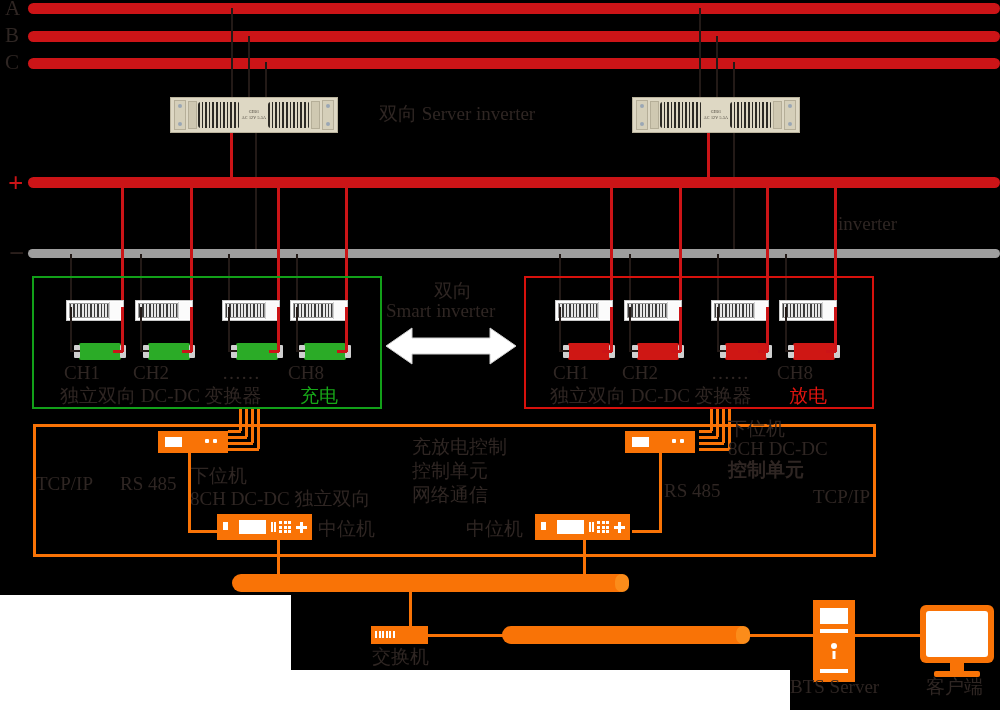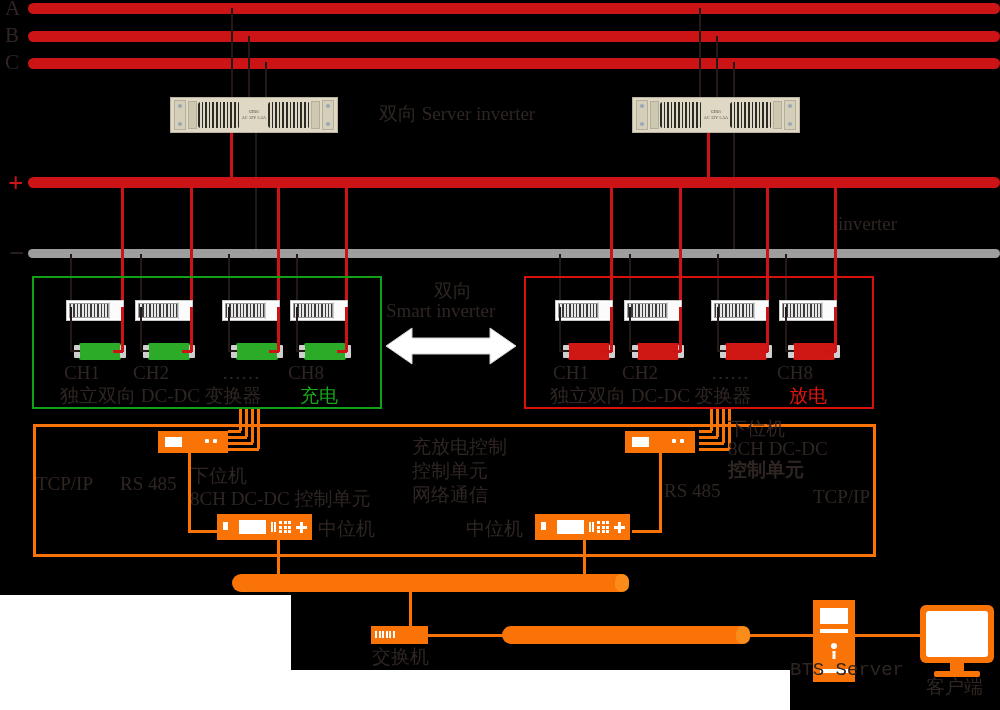--- a/index.html
+++ b/index.html
@@ -335,21 +335,21 @@
 
   <div class="dev" style="left:158px;top:431px;width:70px;height:22px;">
     <div class="w" style="left:7px;top:6px;width:17px;height:10px;"></div>
     <div class="dot" style="left:47px;top:8px;width:4px;height:4px;"></div>
     <div class="dot" style="left:55px;top:8px;width:4px;height:4px;"></div>
   </div>
 
   <div class="txt big" style="left:36px;top:473px;">TCP/IP</div>
   <div class="txt big" style="left:120px;top:473px;">RS 485</div>
   <div class="txt big" style="left:190px;top:465px;">下位机</div>
-  <div class="txt big" style="left:190px;top:488px;">8CH DC-DC 控制单元</div>
+  <div class="txt big" style="left:190px;top:488px;">8CH DC-DC 独立双向</div>
 
   <div class="wire orange v" style="left:188px;top:453px;height:78px;"></div>
   <div class="wire orange h" style="left:188px;top:530px;width:30px;"></div>
 
   <div class="dev" style="left:217px;top:514px;width:95px;height:26px;">
     <div class="w" style="left:6px;top:8px;width:5px;height:8px;"></div>
     <div class="w" style="left:22px;top:6px;width:27px;height:14px;"></div>
     <div class="bars" style="left:54px;top:8px;height:10px;">
       <i style="height:10px;"></i>
         <i style="height:10px;"></i>
@@ -446,21 +446,21 @@
   </div>
   <div class="wire orange h" style="left:750px;top:634px;width:68px;"></div>
 
   <div class="tower" style="left:813px;top:600px;width:42px;height:82px;">
     <div class="bay" style="top:8px;height:16px;"></div>
     <div class="bay" style="top:29px;height:4px;"></div>
     <div class="pwr" style="top:43px;"></div>
     <div class="pwr2" style="top:51px;"></div>
     <div class="bay" style="top:69px;height:4px;"></div>
   </div>
-  <div class="txt big" style="left:790px;top:660px;font-family:Liberation Mono, monospace;">BTS Server</div>
+  <div class="txt big" style="left:790px;top:676px;">BTS Server</div>
 
   <div class="wire orange h" style="left:855px;top:634px;width:66px;"></div>
 
   <div class="monitor" style="left:920px;top:605px;width:74px;height:58px;">
     <div class="screen"></div>
     <div class="inner"></div>
     <div class="stand" style="top:58px;width:14px;height:9px;"></div>
     <div class="base" style="top:66px;width:46px;height:6px;"></div>
   </div>
   <div class="txt big" style="left:926px;top:676px;">客户端</div>

